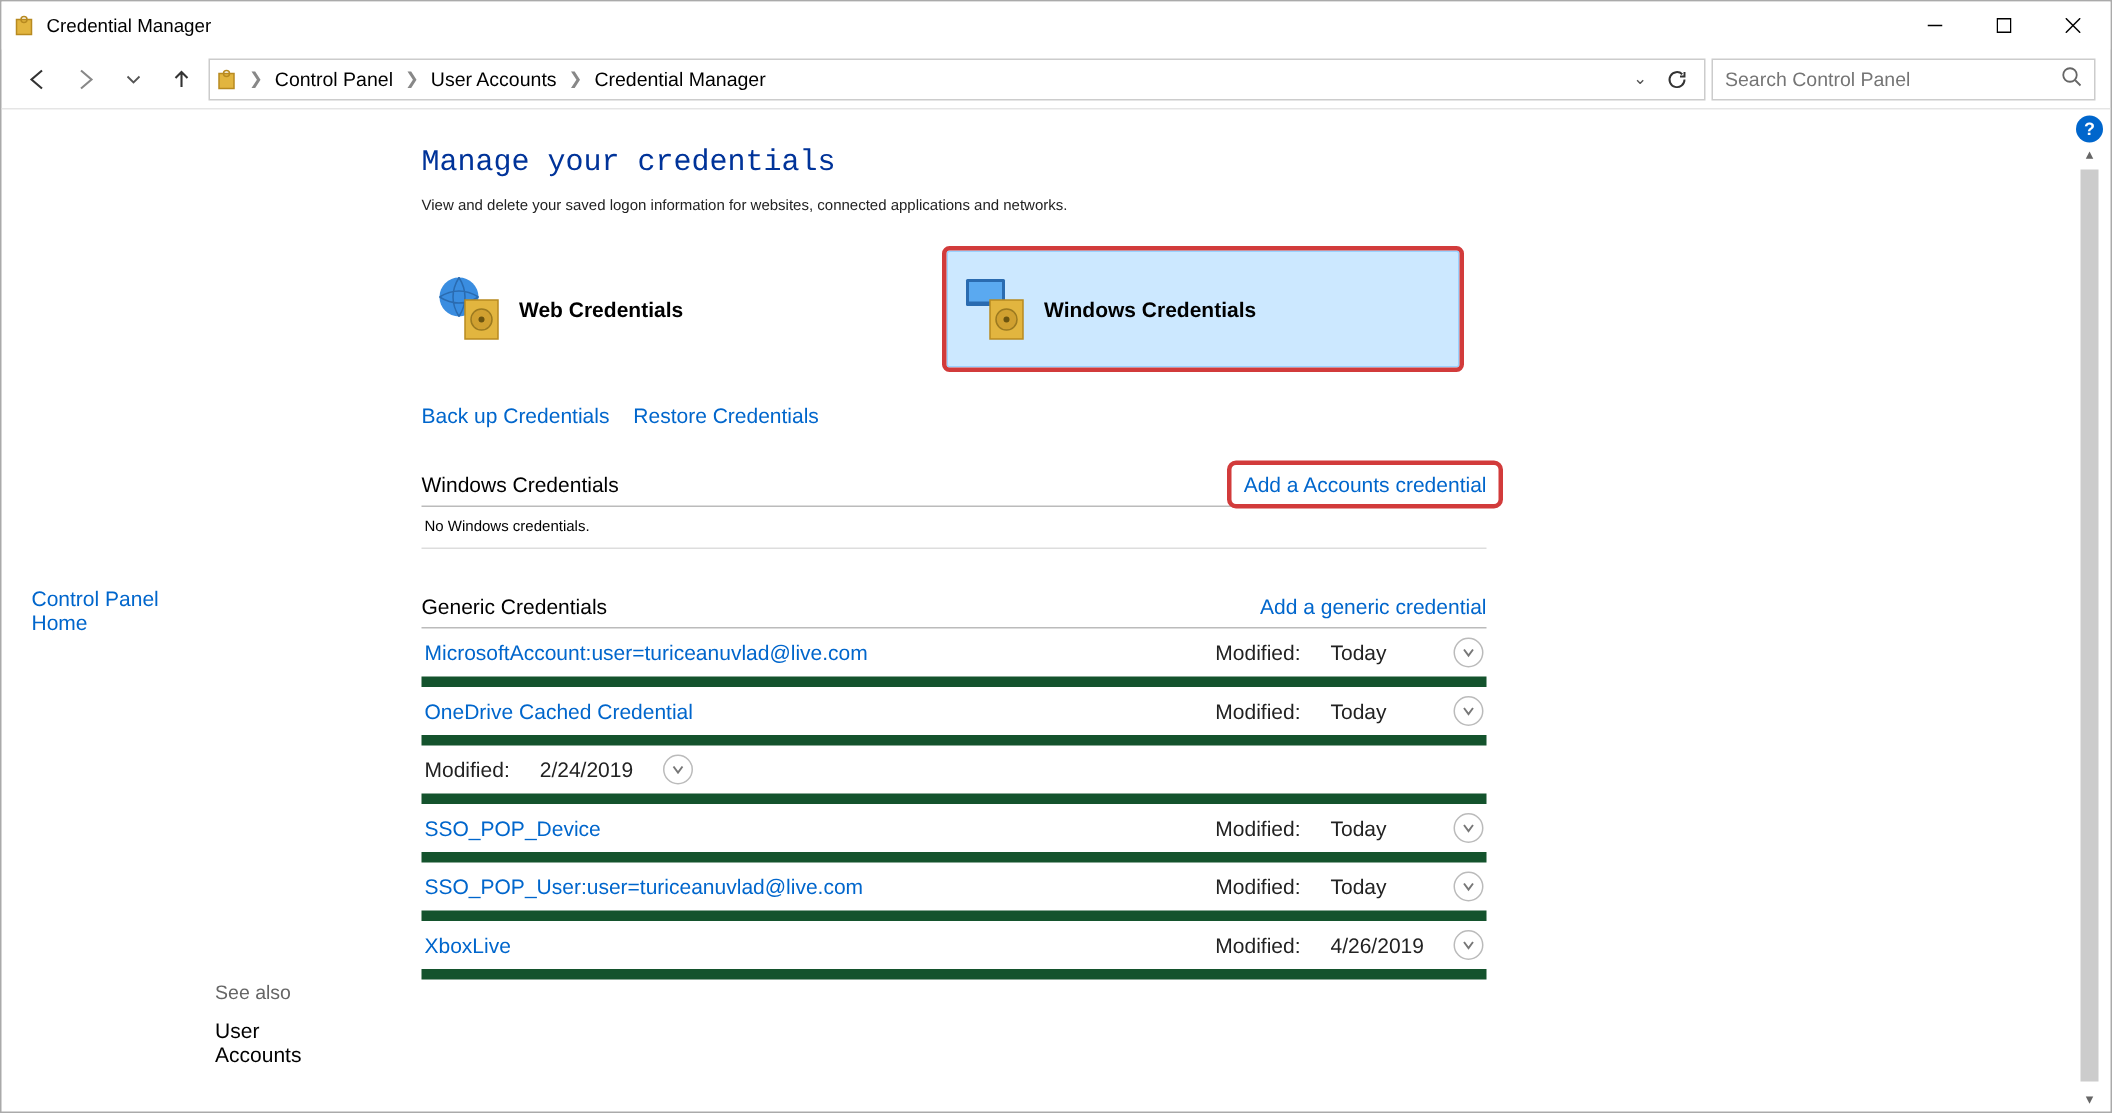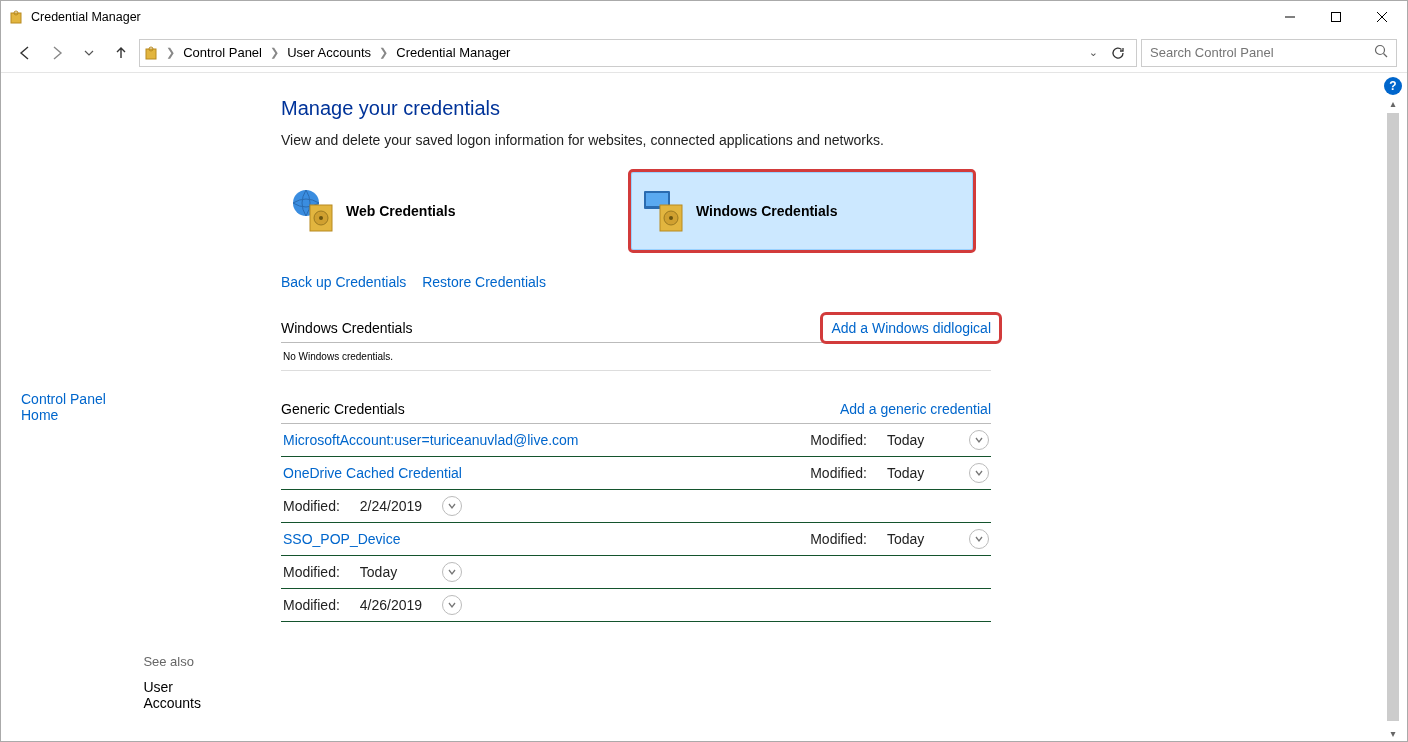--- a/index.html
+++ b/index.html
@@ -98,23 +98,24 @@
   .main {
     flex: 1;
     padding: 24px 40px 0 30px;
     overflow: hidden;
   }
   .main h1 {
     color: #003399;
     font-weight: 400;
     font-size: 20px;
     margin-bottom: 12px;
+    font-family: Liberation Mono, monospace;
   }
   .main .desc {
-    font-size: 14px;
+    font-size: 10px;
     margin-bottom: 24px;
     color: #222;
   }
   .tiles {
     display: flex;
     gap: 8px;
     margin-bottom: 24px;
     width: 710px;
   }
   .tile {
@@ -165,21 +166,21 @@
   .section-empty {
     padding: 8px 2px;
     font-size: 10px;
     border-bottom: 1px solid #ddd;
     margin-bottom: 24px;
   }
   .cred-row {
     display: flex;
     align-items: center;
     padding: 6px 2px;
-    border-bottom: 1px solid #14532d;
+    border-bottom: 7px solid #14532d;
     font-size: 14px;
   }
   .cred-row .name { flex: 1; color: #0066cc; }
   .cred-row .mod-label { color: #222; margin-right: 20px; }
   .cred-row .mod-val { color: #222; width: 72px; }
   .cred-row .chevron {
     width: 20px; height: 20px;
     border: 1px solid #bbb;
     border-radius: 50%;
     margin-left: 10px;
@@ -342,21 +343,21 @@
     </div>
 
     <div class="links-row">
       <a href="#">Back up Credentials</a>
       <a href="#">Restore Credentials</a>
     </div>
 
     <div class="section">
       <div class="section-header">
         <span>Windows Credentials</span>
-        <span class="highlight-red-link"><a href="#" class="add-link">Add a Windows didlogical</a></span>
+        <span class="highlight-red-link"><a href="#" class="add-link">Add a Accounts credential</a></span>
       </div>
       <div class="section-empty">No Windows credentials.</div>
     </div>
 
     <div class="section">
     </div>
 
     <div class="section">
       <div class="section-header">
         <span>Generic Credentials</span>
@@ -396,29 +397,31 @@
             <span class="name">SSO_POP_Device</span>
             <span class="mod-label">Modified:</span>
             <span class="mod-val">Today</span>
             <span class="chevron">
               <svg width="10" height="10">
                 <path d="M2 3 L5 7 L8 3" fill="none" stroke="#777" stroke-width="1.3"></path>
               </svg>
             </span>
           </div>
           <div class="cred-row">
+            <span class="name">SSO_POP_User:user=turiceanuvlad@live.com</span>
             <span class="mod-label">Modified:</span>
             <span class="mod-val">Today</span>
             <span class="chevron">
               <svg width="10" height="10">
                 <path d="M2 3 L5 7 L8 3" fill="none" stroke="#777" stroke-width="1.3"></path>
               </svg>
             </span>
           </div>
           <div class="cred-row">
+            <span class="name">XboxLive</span>
             <span class="mod-label">Modified:</span>
             <span class="mod-val">4/26/2019</span>
             <span class="chevron">
               <svg width="10" height="10">
                 <path d="M2 3 L5 7 L8 3" fill="none" stroke="#777" stroke-width="1.3"></path>
               </svg>
             </span>
           </div>
         </div>
     </div>

